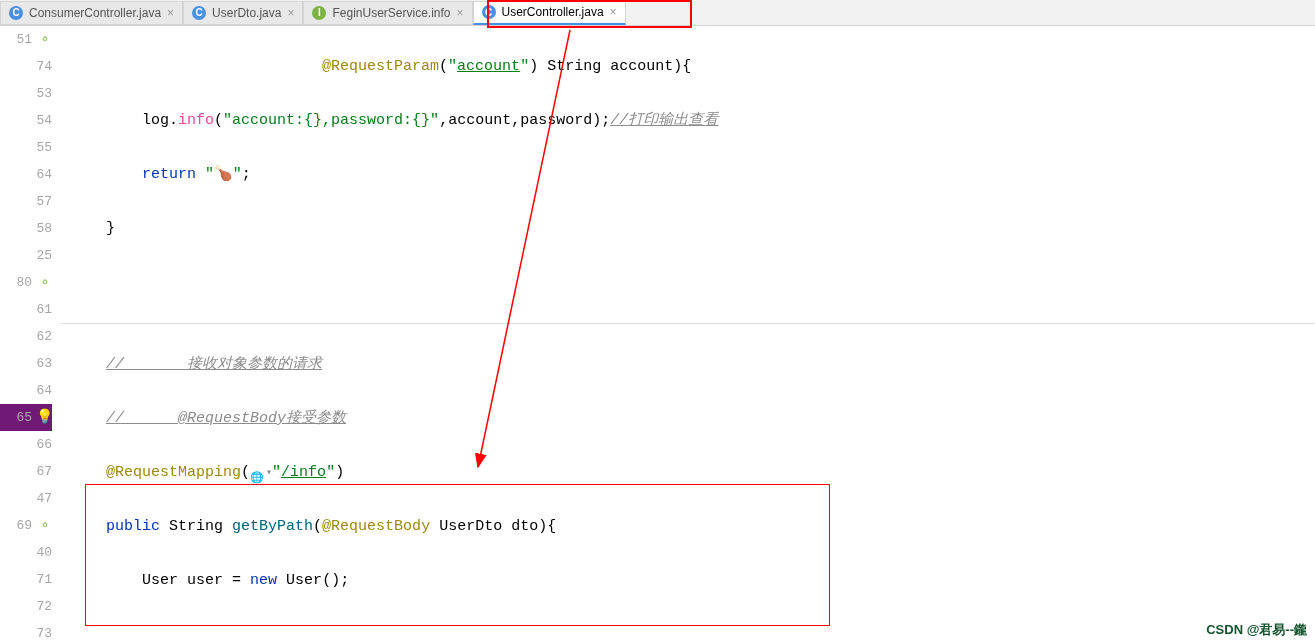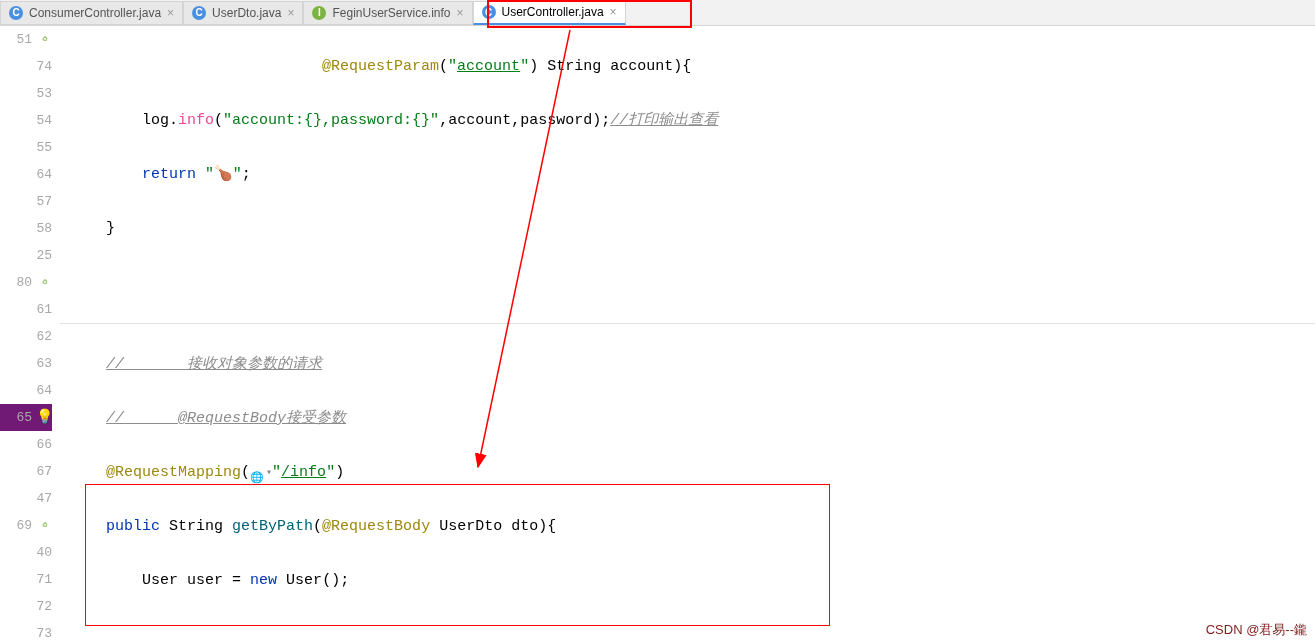--- a/index.html
+++ b/index.html
@@ -147,23 +147,24 @@
       top: 25px;
       left: 0;
       width: 850px;
       height: 470px;
       pointer-events: none;
     }
     .watermark {
       position: absolute;
       right: 8px;
       bottom: 4px;
-      color: #7f1d1d;
+      color: #14532d;
       font-family: Arial, sans-serif;
       font-size: 13px;
+      font-weight: bold;
     }
   </style>
 </head>
 <body>
 
 <div class="tab-bar">
   <div class="tab">
     <span class="tab-icon c">C</span>
     <span>ConsumerController.java</span>
     <span class="tab-close">×</span>

